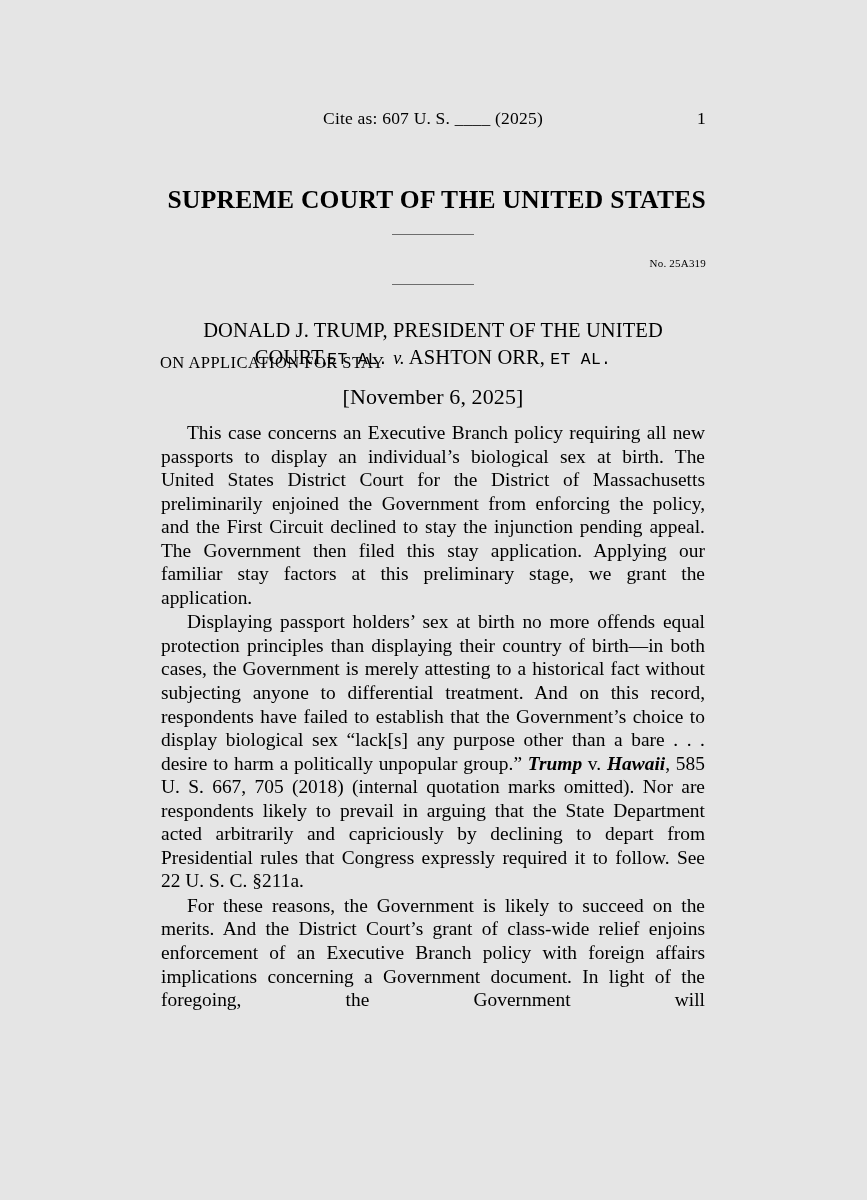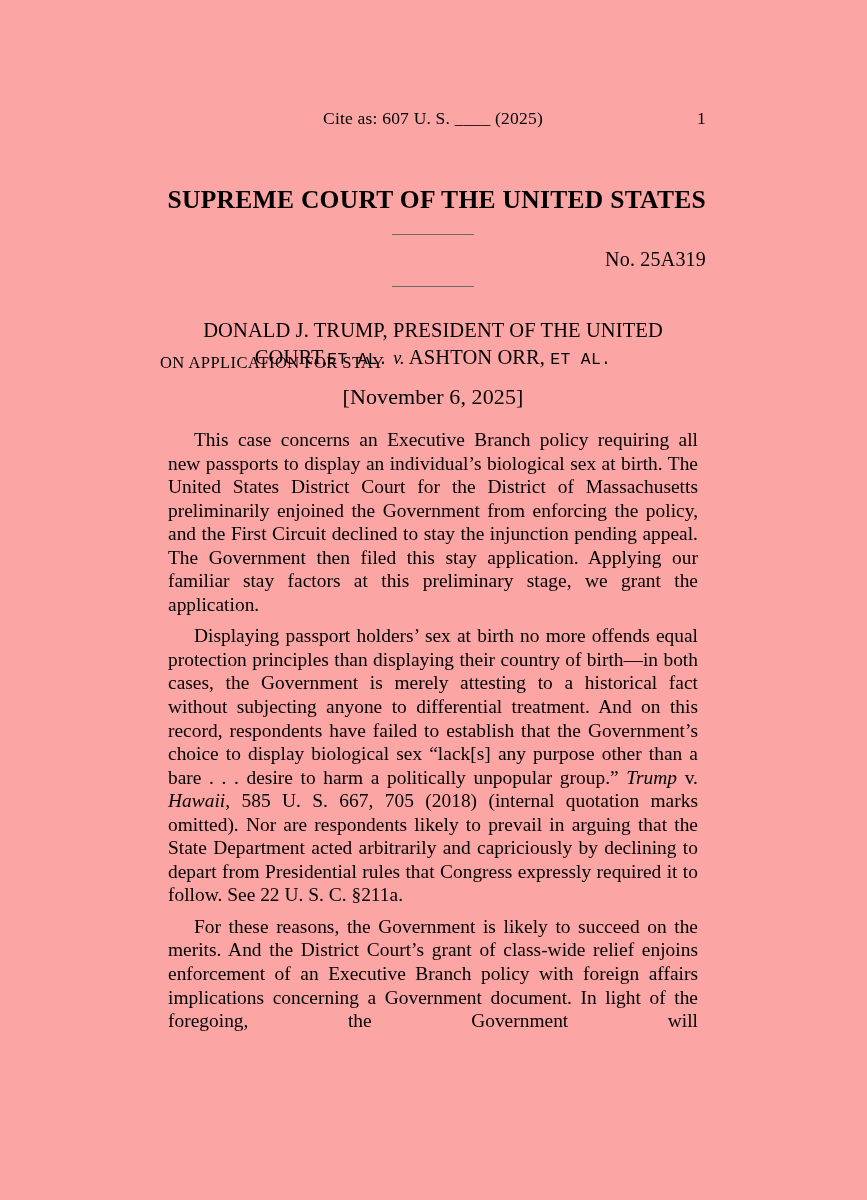--- a/index.html
+++ b/index.html
@@ -11,21 +11,21 @@
     width: 867px;
     height: 1200px;
     font-family: "Liberation Serif", "DejaVu Serif", serif;
     color: #000000;
     -webkit-font-smoothing: antialiased;
   }
   .page {
     position: relative;
     width: 867px;
     height: 1200px;
-    background: #fca5a5;
+    background: #e5e5e5;
     box-sizing: border-box;
   }
 
   
   .runhead {
     position: absolute;
     left: 160px;
     top: 108px;
     width: 546px;
     height: 24px;
@@ -64,22 +64,22 @@
   }
   .rule {
     width: 82px;
     height: 0;
     margin: 0 auto;
     border-top: 1px solid #6d6d6d;
   }
   .rule-top { margin-top: 20px; }
   .rule-bottom { margin-top: 15px; }
   .docket {
-    font-size: 20px;
-    margin-top: 13px;
+    font-size: 11px;
+    margin-top: 22px;
     letter-spacing: 0.2px;
   }
 
   
   .caption {
     position: absolute;
     left: 175px;
     top: 290px;
     width: 516px;
     text-align: center;
@@ -122,25 +122,25 @@
     left: 160px;
     top: 420px;
     width: 546px;
     font-size: 19.4px;
     line-height: 23.55px;
     text-align: justify;
     text-justify: inter-word;
     letter-spacing: 0.02px;
   }
   .body-text p {
-    margin: 8px;
+    margin: 1px;
     text-indent: 26px;
   }
   .body-text p:last-child { text-align: justify; }
-  .body-text .ital { font-style: italic; }
+  .body-text .ital { font-style: italic; font-weight: bold; }
   
   .body-text p.continues::after {
     content: "";
     display: inline-block;
     width: 100%;
   }
 </style>
 </head>
 <body>
 

